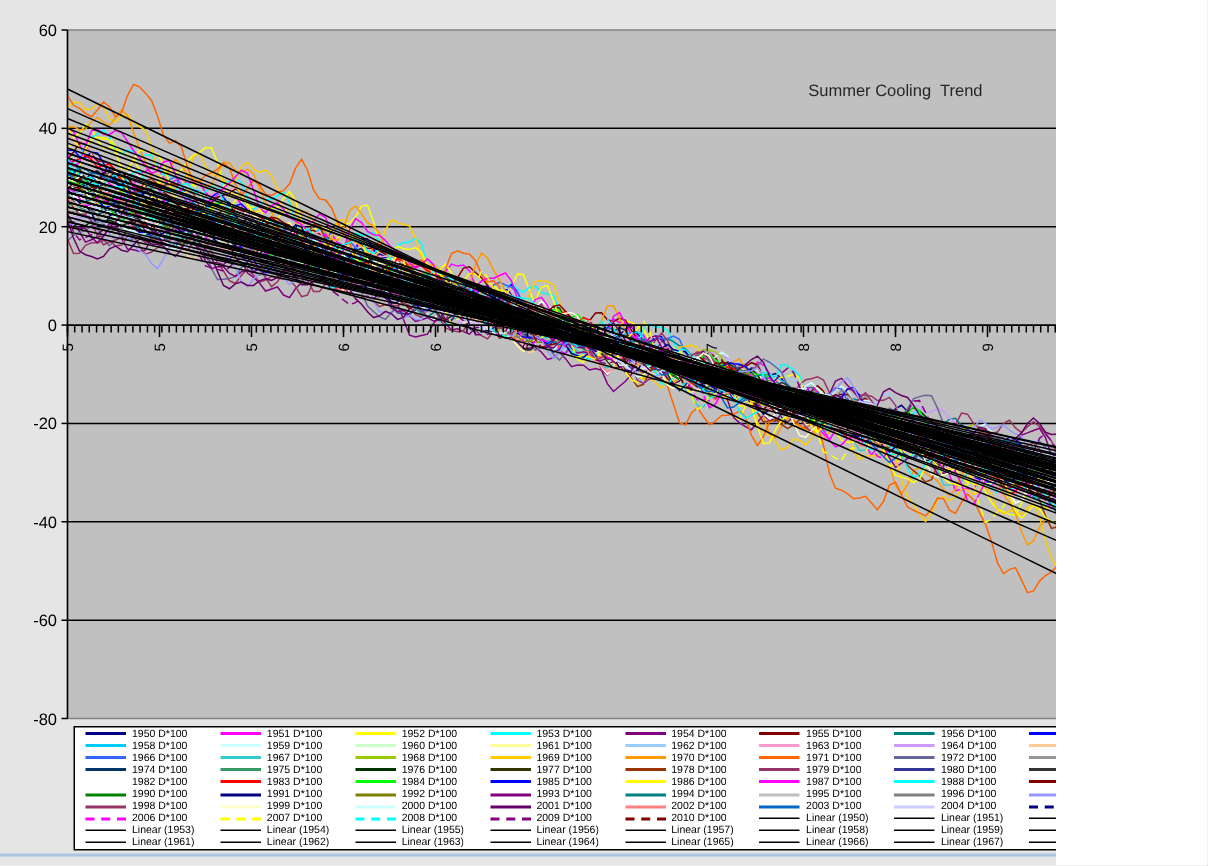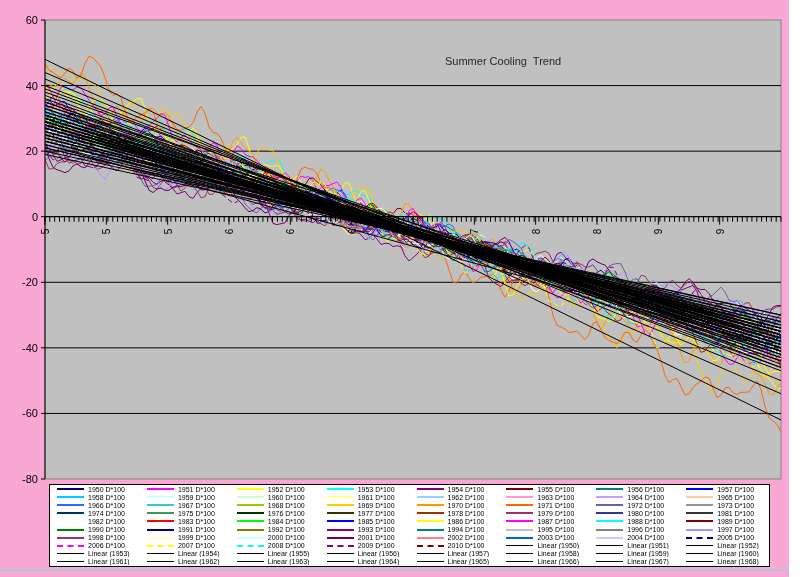--- a/index.html
+++ b/index.html
@@ -1,19 +1,19 @@
 <!DOCTYPE html>
 <html><head>
 <meta charset="utf-8">
 <style>
   html,body{margin:0;padding:0;background:#fff;}
-  #frame{position:relative;width:789px;height:577px;background:#f9a8d4;overflow:hidden;
+  #frame{position:relative;width:704px;height:577px;background:#e5e5e5;overflow:hidden;
          font-family:"Liberation Sans",sans-serif;}
   #chart-svg{position:absolute;left:0;top:0;}
-  #chart-title{position:absolute;left:445px;top:55px;width:210px;text-align:left;
+  #chart-title{position:absolute;left:445px;top:55px;width:210px;text-align:right;
                font-size:11px;color:#262626;white-space:pre;}
   #legend{position:absolute;left:49px;top:484px;width:721px;height:83px;background:#fff;
           border:1px solid #000;box-sizing:border-box;display:flex;flex-direction:column;
           font-size:7px;color:#000;}
   .lrow{display:flex;flex:1;align-items:center;}
   .lcell{width:90px;display:flex;align-items:center;padding-left:7px;box-sizing:border-box;
          white-space:nowrap;overflow:hidden;}
   .lkey{display:inline-block;width:27px;border-top:2px solid #000;margin-right:4px;flex-shrink:0;}
   .lkey.thin{border-top-width:1px;}
   .lkey.dash{border-top-style:dashed;}

